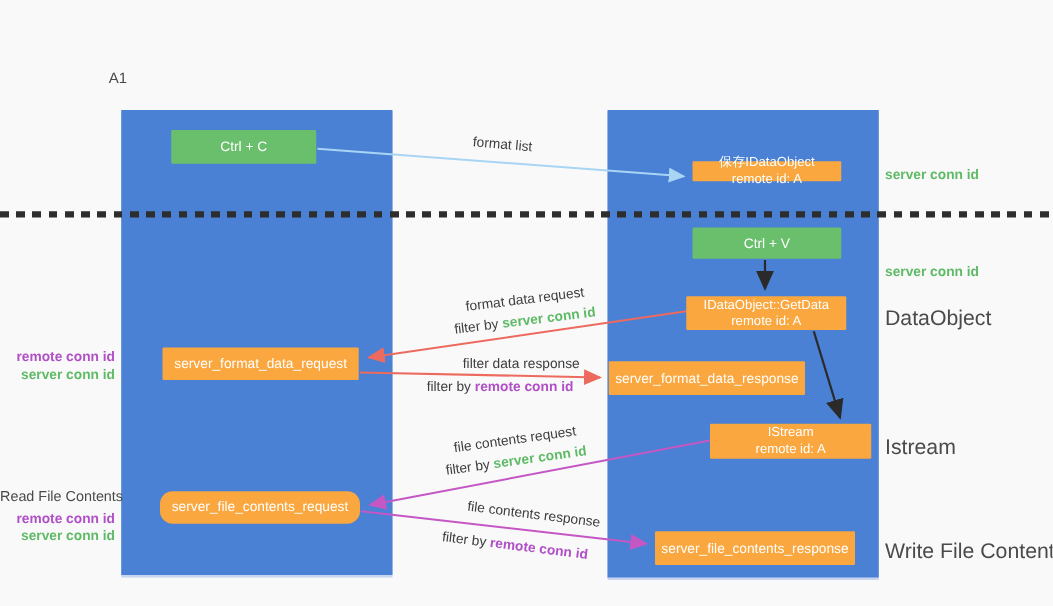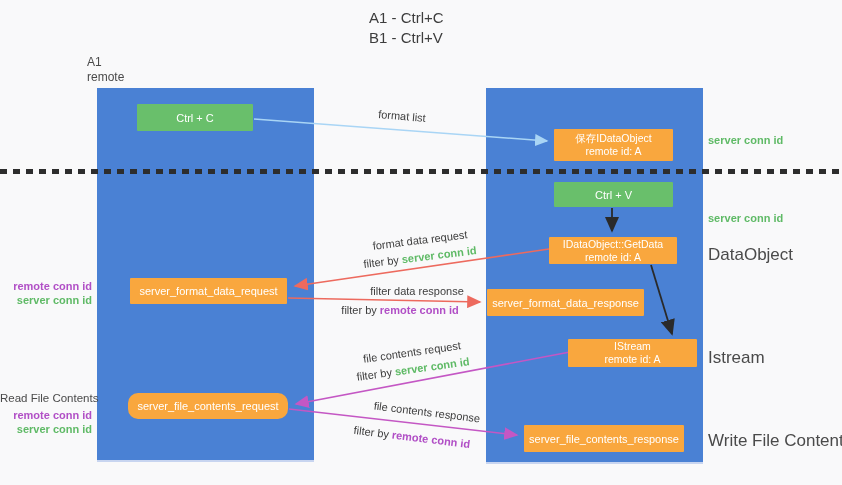--- a/index.html
+++ b/index.html
@@ -34,21 +34,21 @@
   .st-red{stroke:var(--c-arrow-red);stroke-width:1.6;}
   .st-mag{stroke:var(--c-arrow-magenta);stroke-width:1.6;}
 
   .node{position:absolute;z-index:4;color:#fff;display:flex;flex-direction:column;align-items:center;justify-content:center;text-align:center;border-radius:1px;}
   .node.green{background:var(--c-node-green);font-size:11.5px;}
   .node.orange{background:var(--c-node-orange);}
   .node .l1,.node .l2{display:block;font-size:10.5px;line-height:13px;}
   .node.single{font-size:11px;}
 
   .n-ctrl-c{left:137px;top:104px;width:116px;height:27px;}
-  .n-save{left:554px;top:129px;width:119px;height:32px;}
+  .n-save{left:554px;top:129px;width:119px;height:16px;}
   .n-ctrl-v{left:554px;top:182px;width:119px;height:25px;}
   .n-getdata{left:549px;top:237px;width:128px;height:27px;}
   .n-fmt-req{left:130px;top:278px;width:157px;height:26px;}
   .n-fmt-resp{left:487px;top:289px;width:157px;height:27px;}
   .n-istream{left:568px;top:339px;width:129px;height:28px;}
   .n-file-req{left:128px;top:393px;width:160px;height:26px;border-radius:10px;}
   .n-file-resp{left:524px;top:425px;width:160px;height:27px;}
 
   .alabel{position:absolute;z-index:5;font-size:11px;color:var(--c-text-dark);white-space:nowrap;transform:translate(-50%,-50%);}
   .alabel .green{color:var(--c-text-green);font-weight:bold;}
@@ -69,28 +69,23 @@
   .sr-istream{top:348px;}
   .sr-write{top:431px;}
   .sr span{font-size:11px;}
   .sr .gray{font-size:17px;}
 </style>
 </head>
 <body>
 
 <div class="canvas">
 
-  <div class="title">
-    <div class="tline">A1 - Ctrl+C</div>
-    <div class="tline">B1 - Ctrl+V</div>
-  </div>
 
   <div class="col-header hdr-left">
     <span>A1</span>
-    <span>remote</span>
   </div>
 
   <div class="lifeline ll-left"></div>
   <div class="lifeline ll-right"></div>
 
   <div class="dotted"></div>
 
   <svg class="arrows" width="842" height="485">
     <defs>
       <marker id="m-blue" markerWidth="9" markerHeight="8" refX="8" refY="4" orient="auto">

